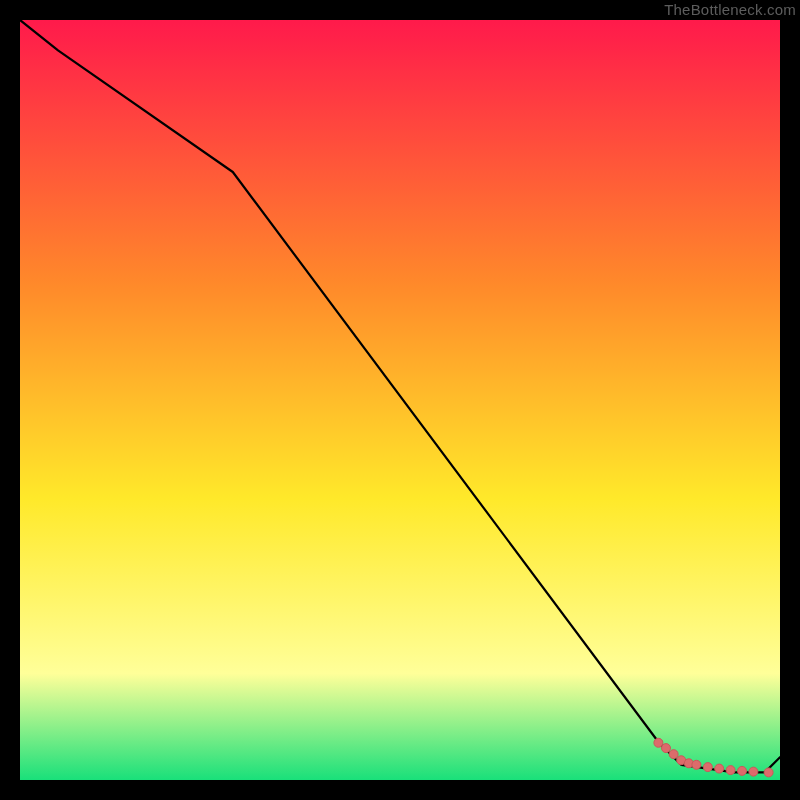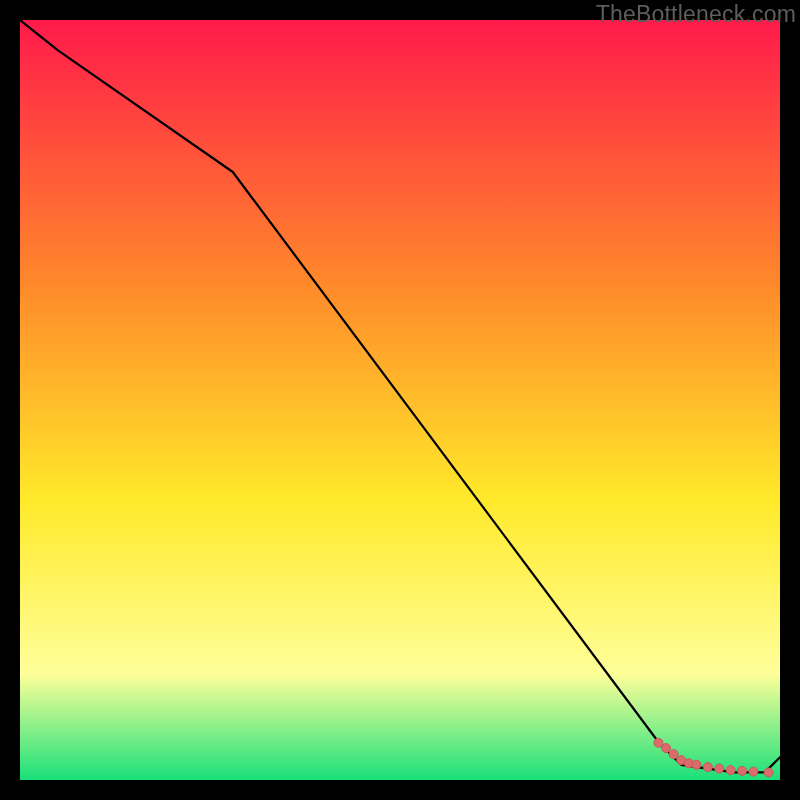--- a/index.html
+++ b/index.html
@@ -24,21 +24,21 @@
     left: 0;
     top: 0;
     width: 760px;
     height: 760px;
   }
   .watermark {
     position: absolute;
     top: 1px;
     right: 4px;
     color: #5d5d5d;
-    font-size: 23px;
+    font-size: 15px;
     letter-spacing: 0.2px;
     font-weight: 400;
   }
   svg { display: block; }
 </style>
 </head>
 <body>
 
 <div class="frame">
   <svg class="plot" viewBox="0 0 760 760">

